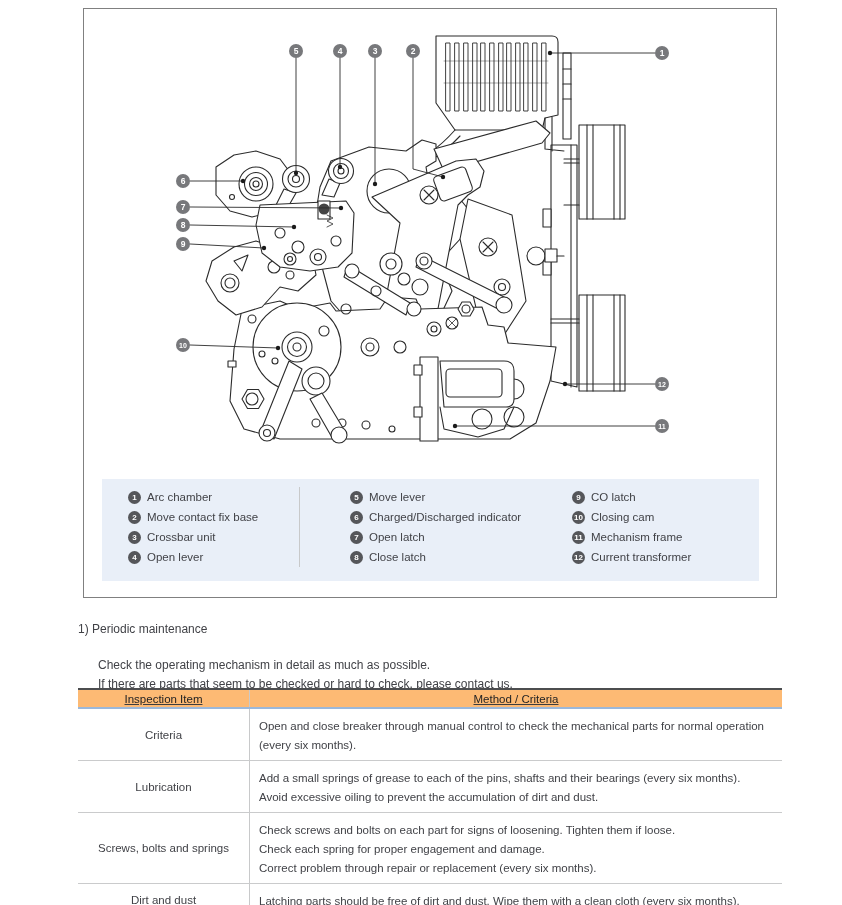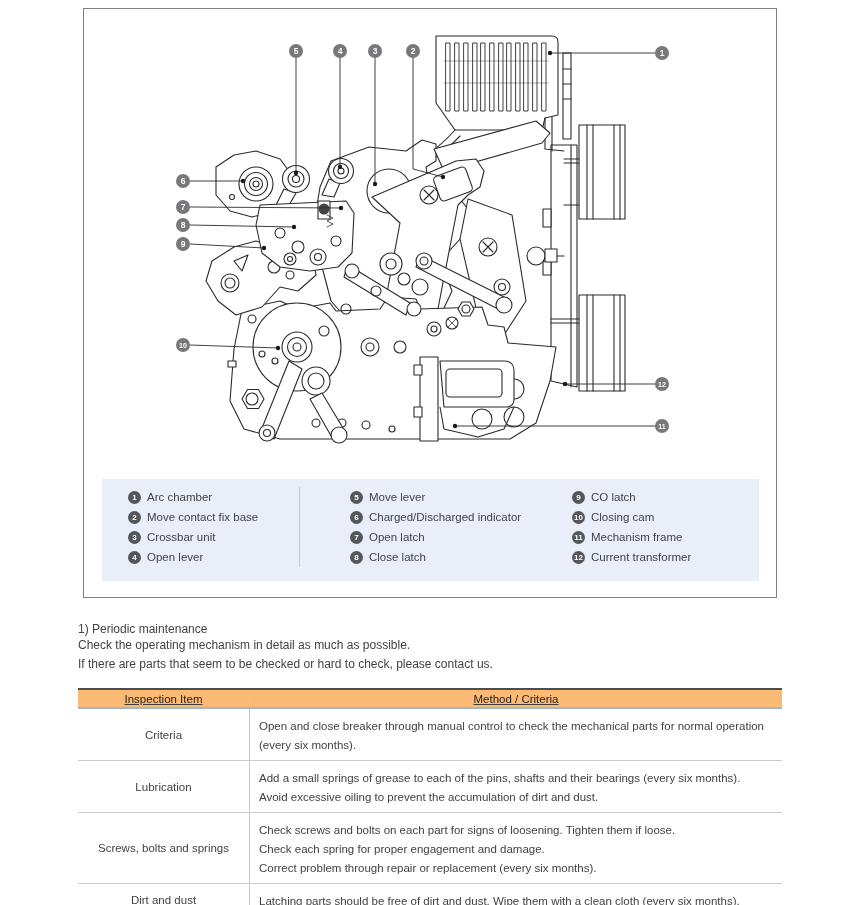--- a/index.html
+++ b/index.html
@@ -12,22 +12,22 @@
 
   
   .legend { position:absolute; left:18px; top:470px; width:657px; height:102px; background:#e9eff8; }
   .leg-col { position:absolute; top:8px; }
   .leg-col.c1 { left:26px; } .leg-col.c2 { left:248px; } .leg-col.c3 { left:470px; }
   .leg-item { display:flex; align-items:center; height:20px; font-size:11.5px; color:#414247; white-space:nowrap; }
   .leg-num { display:inline-flex; align-items:center; justify-content:center; width:13px; height:13px; border-radius:50%; background:#55565a; color:#fff; font-size:8px; font-weight:bold; margin-right:6px; flex:0 0 13px; }
 
   
   .section { position:absolute; left:78px; top:622px; width:708px; }
-  .sec-heading { font-size:12px; color:#414247; margin-bottom:0; }
-  .sec-line { font-size:12px; color:#414247; line-height:19px; }
+  .sec-heading { font-size:12px; color:#414247; margin-bottom:20px; }
+  .sec-line { font-size:12px; color:#414247; line-height:19px;margin-left:20px; }
 
   
   .mtable { position:absolute; left:78px; top:688px; width:704px; border-top:2px solid #4c4d4f; border-bottom:2px solid #9cb8d9; }
   .thead { display:flex; background:#fdba74; height:19px; border-bottom:2px solid #9cb8d9;text-decoration:underline; }
   .thead .c1, .thead .c2 { display:flex; align-items:center; justify-content:center; font-size:11.5px; color:#232324; }
   .c1 { width:172px; border-right:1px solid #c8c9ca; flex:0 0 172px; }
   .c2 { flex:1; }
   .trow { display:flex; border-bottom:1px solid #cacbcc; }
   .trow:last-child { border-bottom:none; }
   .trow .c1 { display:flex; align-items:center; justify-content:center; font-size:11.5px; color:#414247; text-align:center; }

